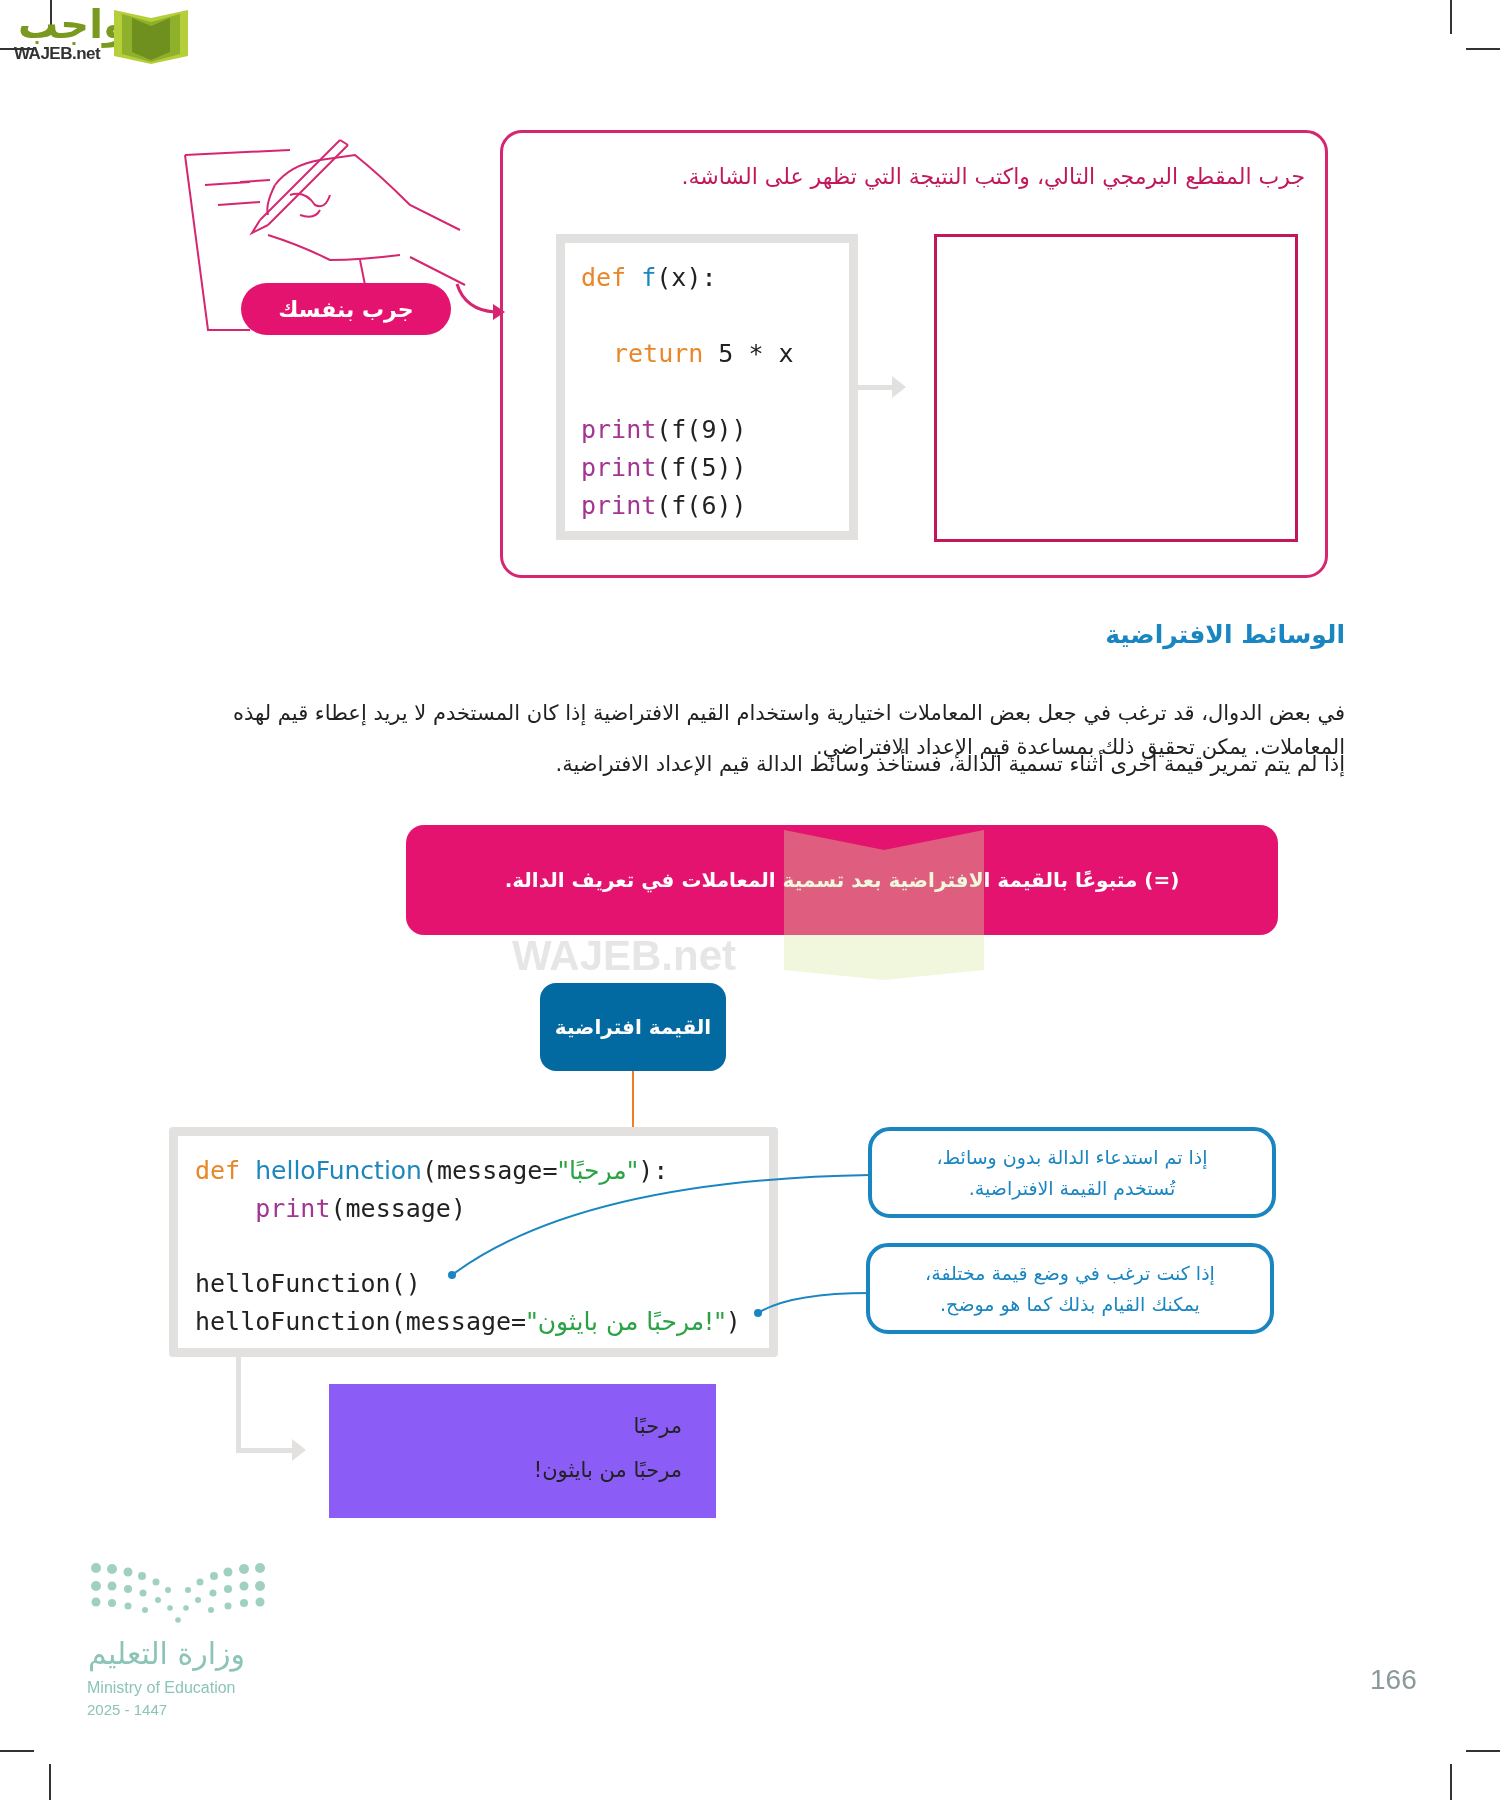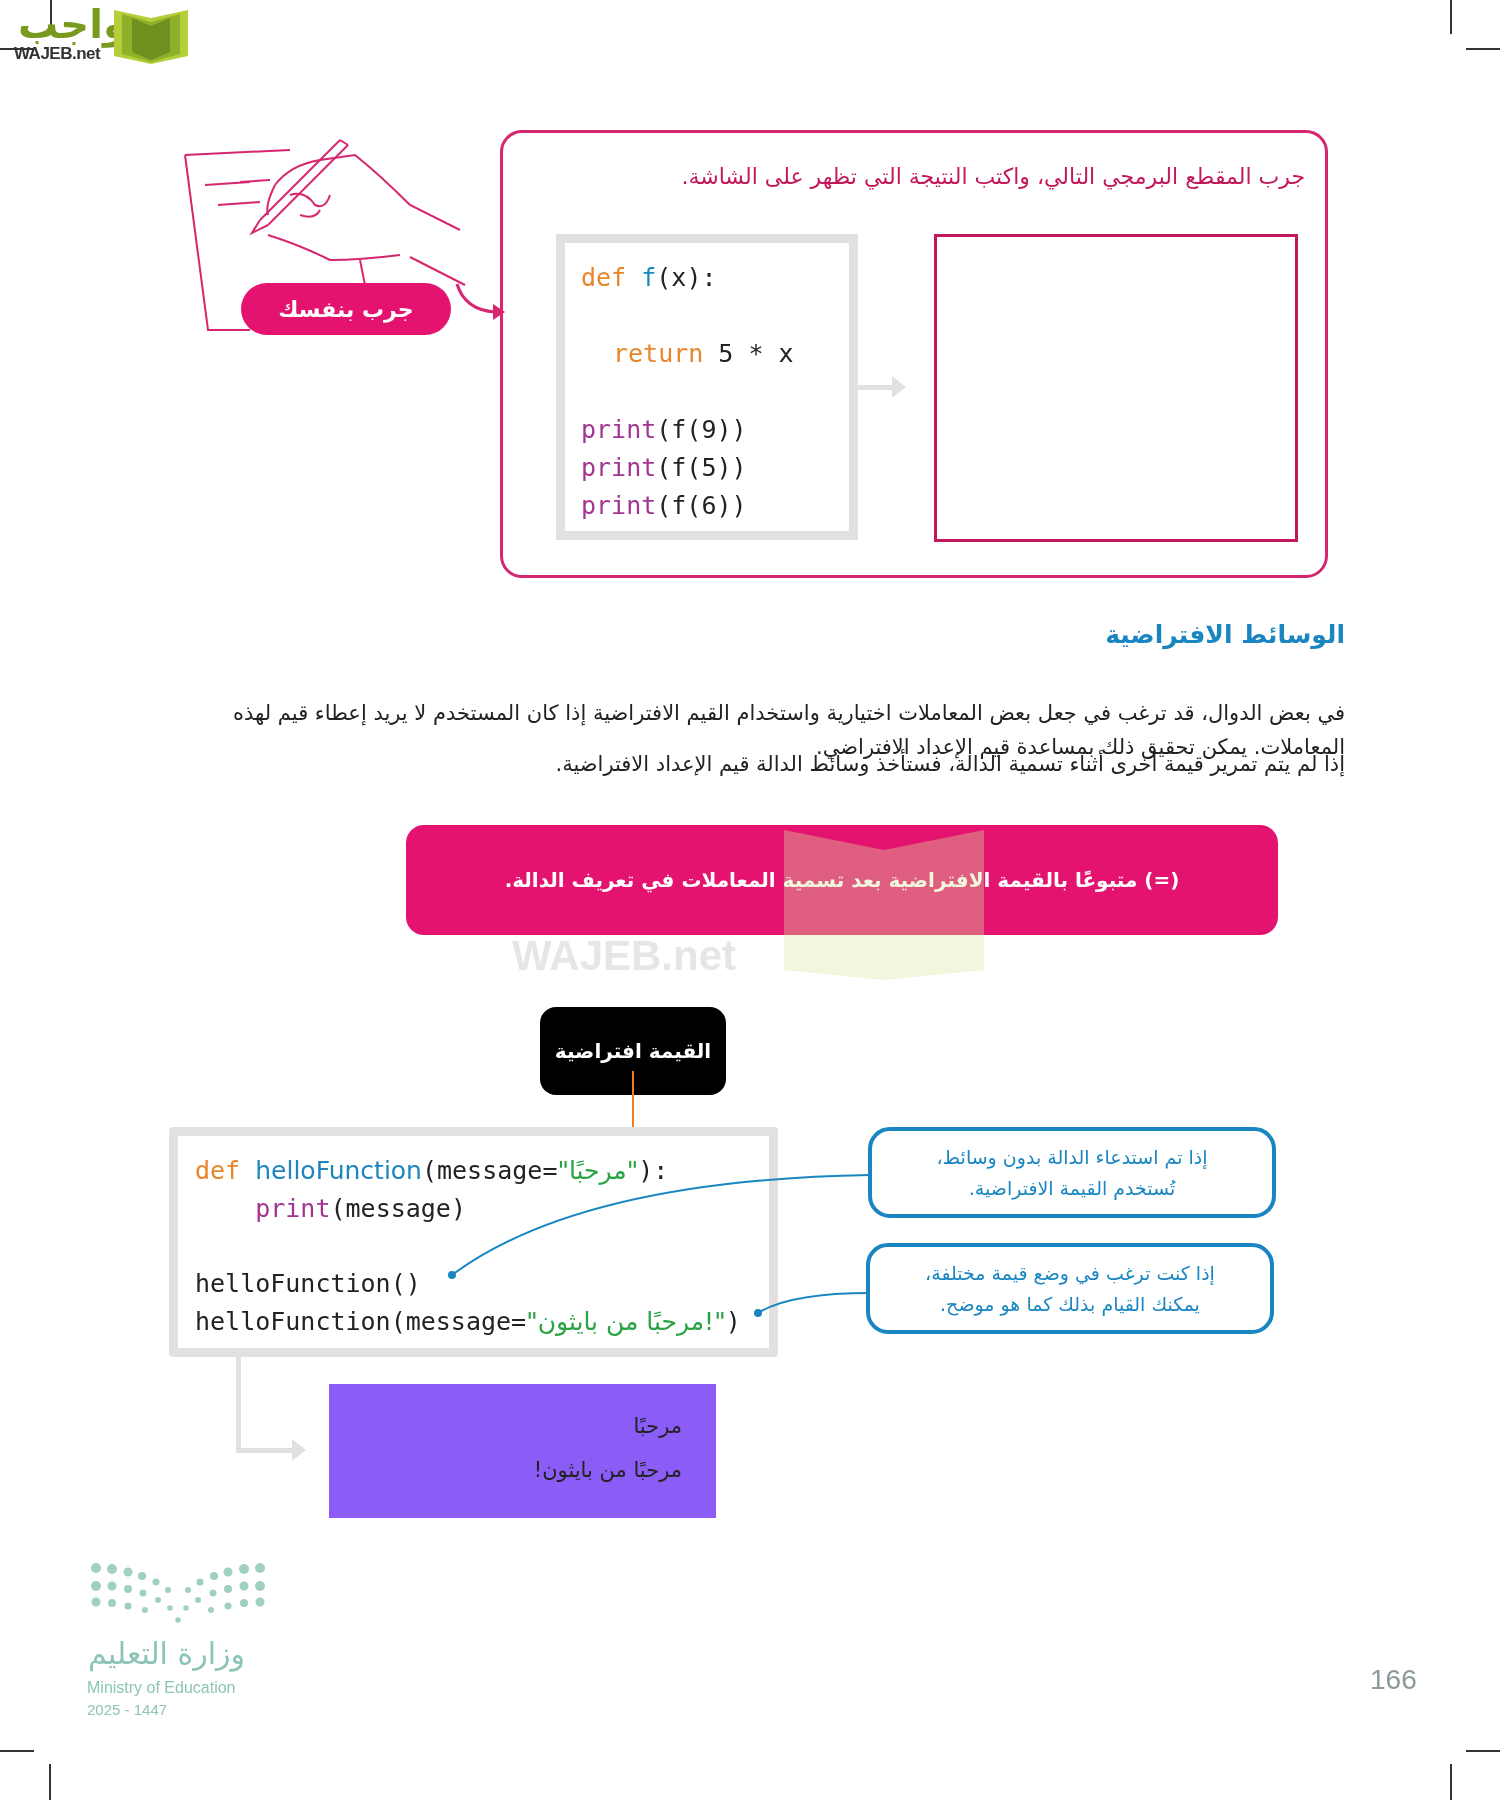--- a/index.html
+++ b/index.html
@@ -27,21 +27,21 @@
     .answer-box { left: 934px; top: 234px; width: 364px; height: 308px; border: 3px solid #c2185b; box-sizing: border-box; }
 
     .badge-try { left: 241px; top: 283px; width: 210px; height: 52px; background: #e4136f; border-radius: 26px; color: #fff; font-weight: bold; font-size: 22px; display: flex; align-items: center; justify-content: center; }
 
     
     .sec-title { right: 155px; top: 620px; color: #1a86c1; font-weight: bold; font-size: 25px; }
     .para { right: 155px; color: #222; font-size: 21px; line-height: 34px; text-align: right; width: 1190px; }
 
     .pink-banner { left: 406px; top: 825px; width: 872px; height: 110px; background: #e4136f; border-radius: 18px; color: #fff; font-weight: bold; font-size: 20px; display: flex; align-items: center; justify-content: center; text-align: center; line-height: 32px; padding: 0 28px; box-sizing: border-box; }
 
-    .orange-box { left: 540px; top: 983px; width: 186px; height: 88px; background: #000000; border-radius: 16px; color: #fff; font-weight: bold; font-size: 20px; display: flex; align-items: center; justify-content: center; margin-top: 24px; }
+    .orange-box { left: 540px; top: 983px; width: 186px; height: 88px; background: #0369a1; border-radius: 16px; color: #fff; font-weight: bold; font-size: 20px; display: flex; align-items: center; justify-content: center; }
 
     .code2 { left: 169px; top: 1127px; width: 609px; height: 230px; border: 9px solid #e2e1e0; border-radius: 4px; box-sizing: border-box; background: #fff; }
     .code2 .line { position: absolute; left: 17px; font-size: 25px; color: #222; white-space: pre; }
     .code2 .sans { font-family: "DejaVu Sans", sans-serif; }
 
     .note { width: 408px; height: 91px; border: 4px solid #1a86c1; border-radius: 22px; box-sizing: border-box; color: #1a86c1; font-size: 19px; line-height: 31px; display: flex; align-items: center; justify-content: center; text-align: center; }
 
     .output-box { left: 329px; top: 1384px; width: 387px; height: 134px; background: #8b5cf6; color: #222; font-size: 21px; }
 
     .moe-ar { color: #8cc4b8; font-size: 30px; }

